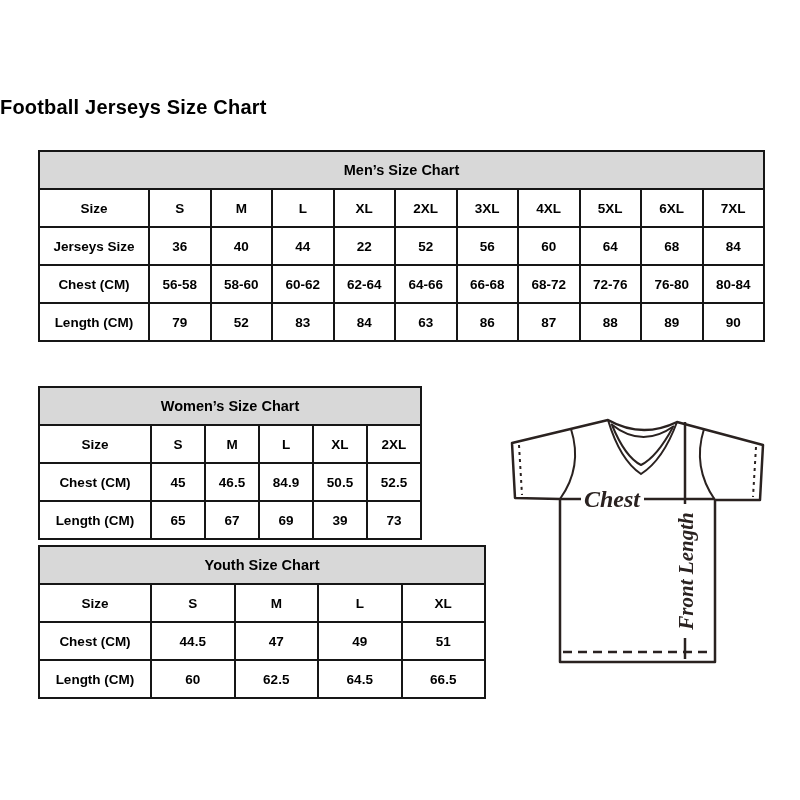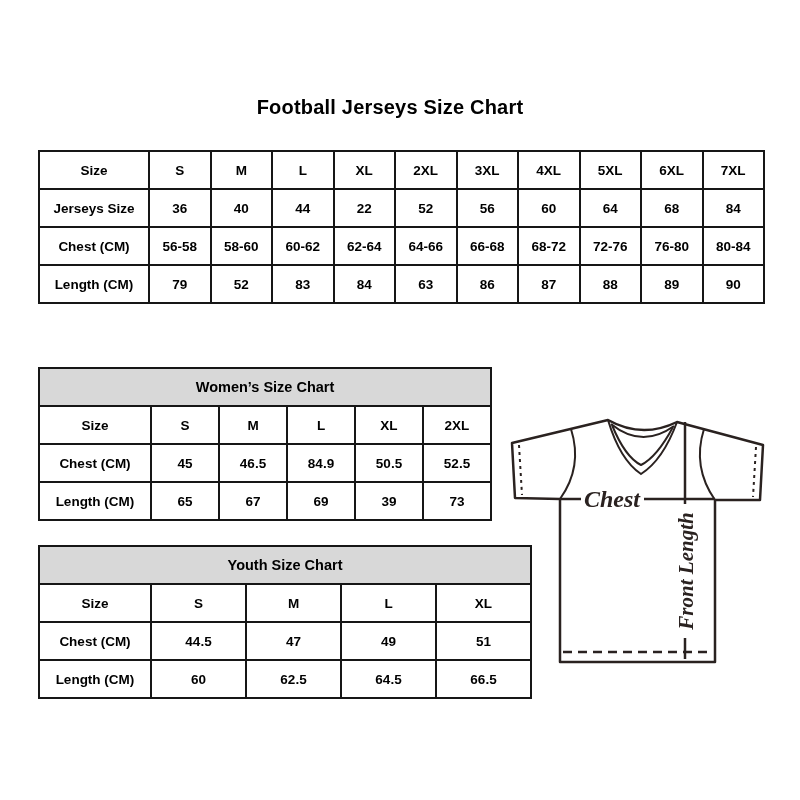--- a/index.html
+++ b/index.html
@@ -1,38 +1,38 @@
 <!DOCTYPE html>
 <html><head>
 <meta charset="utf-8">
 <style>
   html,body{margin:0;padding:0;background:#fff;}
   .canvas{
     position:relative;width:800px;height:800px;background:#fff;overflow:hidden;
     font-family:"Liberation Sans",sans-serif;color:#000;
   }
   .page-title{
-    position:absolute;top:96px;left:0;width:780px;text-align:center;
+    position:absolute;top:96px;left:0;width:780px;
     font-size:20px;font-weight:bold;letter-spacing:0.2px;
   }
   table.size-table{
     position:absolute;border-collapse:collapse;table-layout:fixed;
     font-family:"Liberation Sans",sans-serif;
   }
   table.size-table th,table.size-table td{
     border:2px solid #161616;text-align:center;vertical-align:middle;
     height:36px;padding:0;font-size:13.5px;font-weight:bold;color:#000;
     overflow:hidden;white-space:nowrap;
   }
   table.size-table tr.title-row th{
     background:#d8d8d8;font-size:14.5px;height:36px;
   }
   #mens-table{left:38px;top:150px;width:727px;}
-  #womens-table{left:38px;top:367px;width:454px;}
-  #youth-table{left:38px;top:545px;width:494px;}
+  #womens-table{left:38px;top:386px;width:384px;}
+  #youth-table{left:38px;top:545px;width:448px;}
   #mens-table col.first{width:110px;}
   #womens-table col.first{width:112px;}
   #youth-table col.first{width:112px;}
   .jersey-diagram{position:absolute;left:503px;top:412px;width:264px;height:256px;}
   .jersey-diagram .measure-text{
     font-family:"Liberation Serif",serif;font-style:italic;font-weight:bold;
     fill:#2a2220;
   }
 </style>
 </head>
@@ -50,20 +50,23 @@
         <col>
         <col>
         <col>
         <col>
         <col>
         <col>
         <col>
         <col>
       </colgroup>
       <tbody>
+        <tr class="title-row">
+          <th colspan="11">Men’s Size Chart</th>
+        </tr>
         <tr>
           <th>Size</th>
           <th>S</th>
           <th>M</th>
           <th>L</th>
           <th>XL</th>
           <th>2XL</th>
           <th>3XL</th>
           <th>4XL</th>
           <th>5XL</th>

